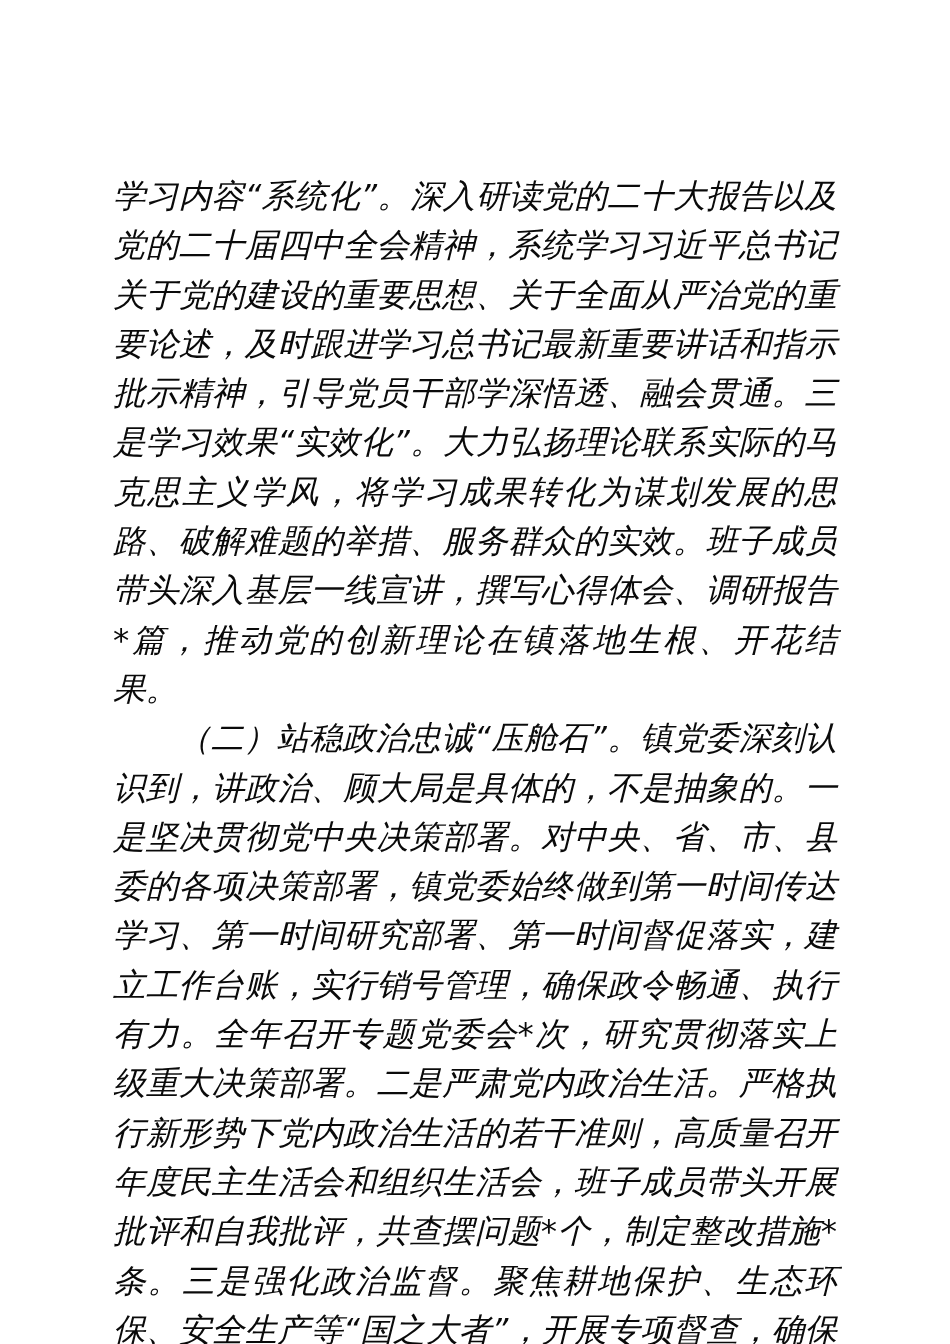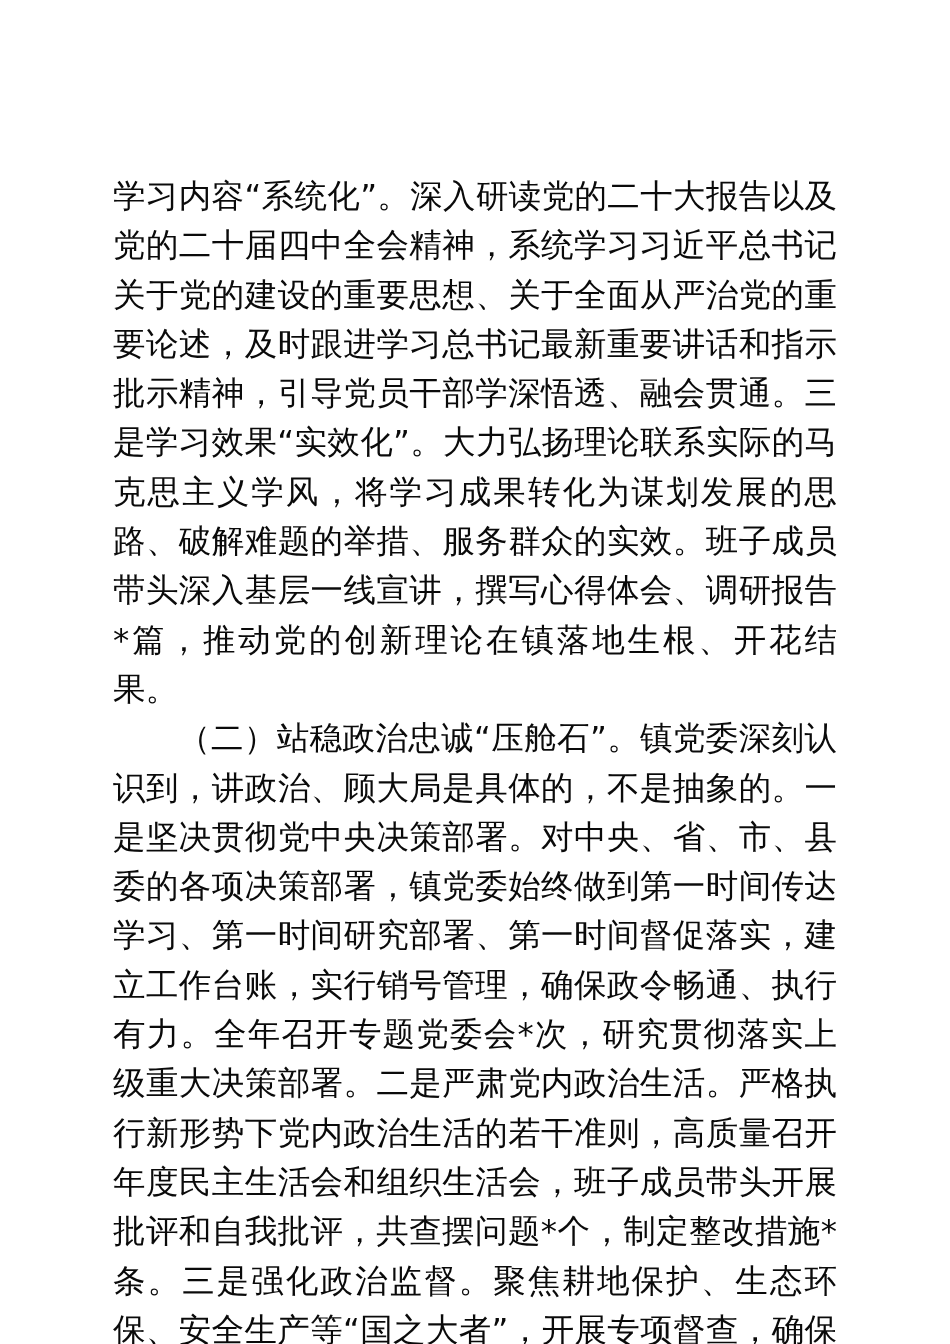--- a/index.html
+++ b/index.html
@@ -32,20 +32,21 @@
     padding: 0;
     font-size: 32.5px;
     line-height: 49.3px;
     color: #0a0a0a;
     text-align: justify;
     text-justify: inter-ideograph;
     letter-spacing: 0px;
     word-break: break-all;
     font-weight: 400;
     text-indent: 0;
+    font-style: italic;
   }
   .para.indent {
     text-indent: 65px;
   }
   .para + .para {
     margin-top: 0;
   }
 </style>
 </head>
 <body>

